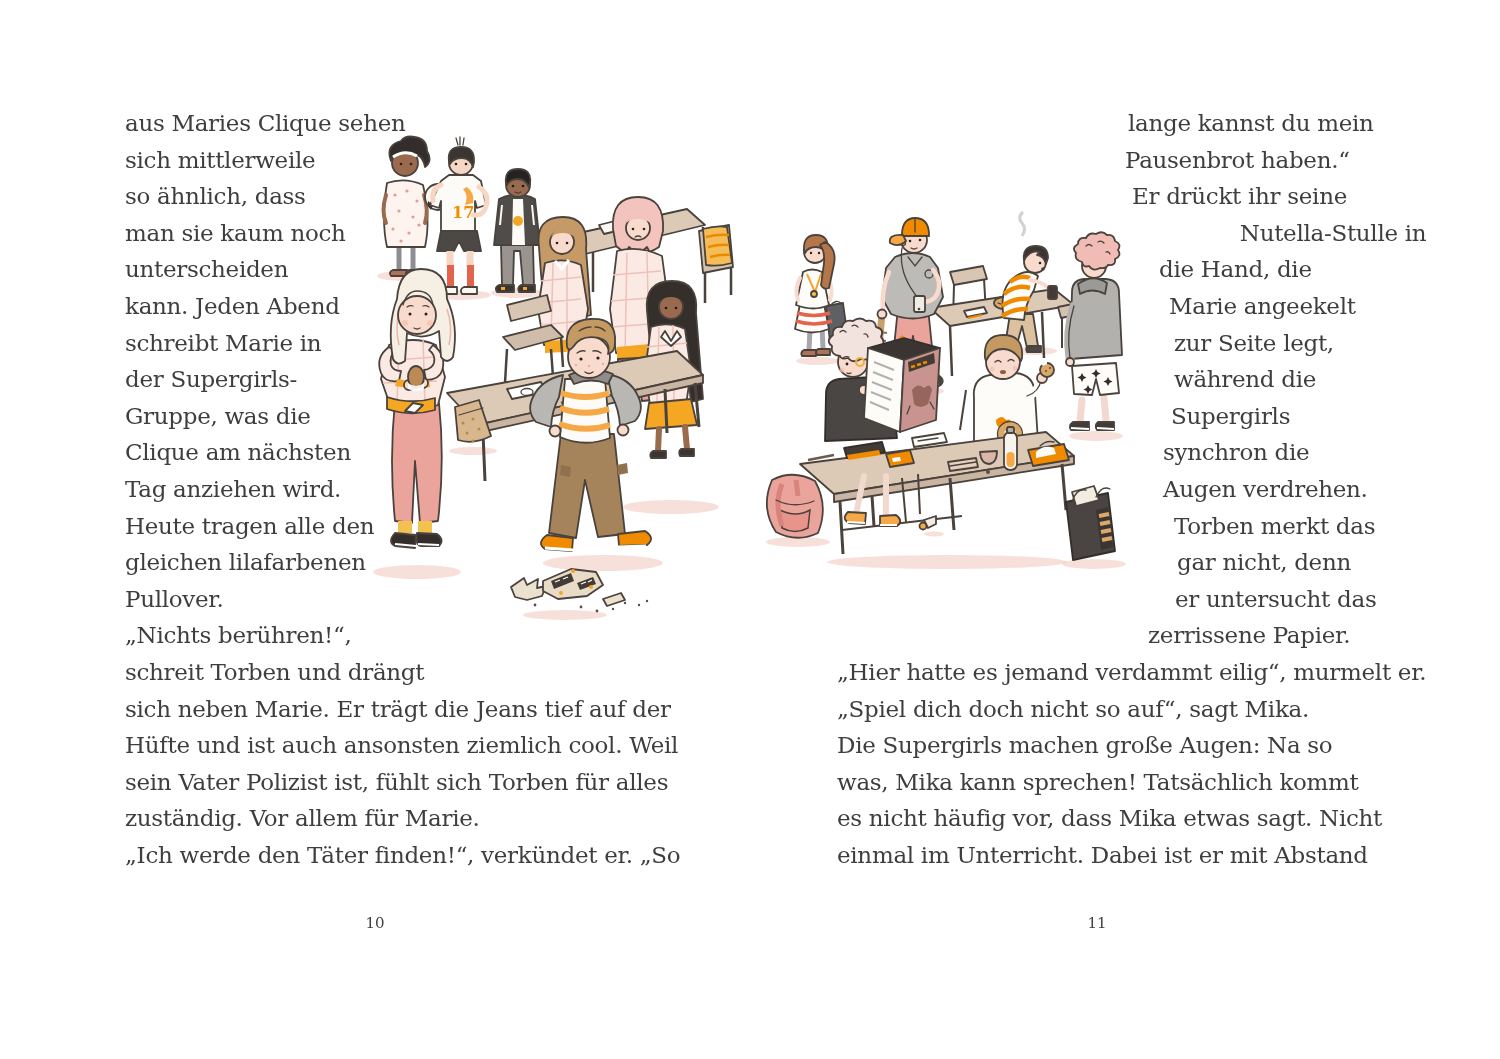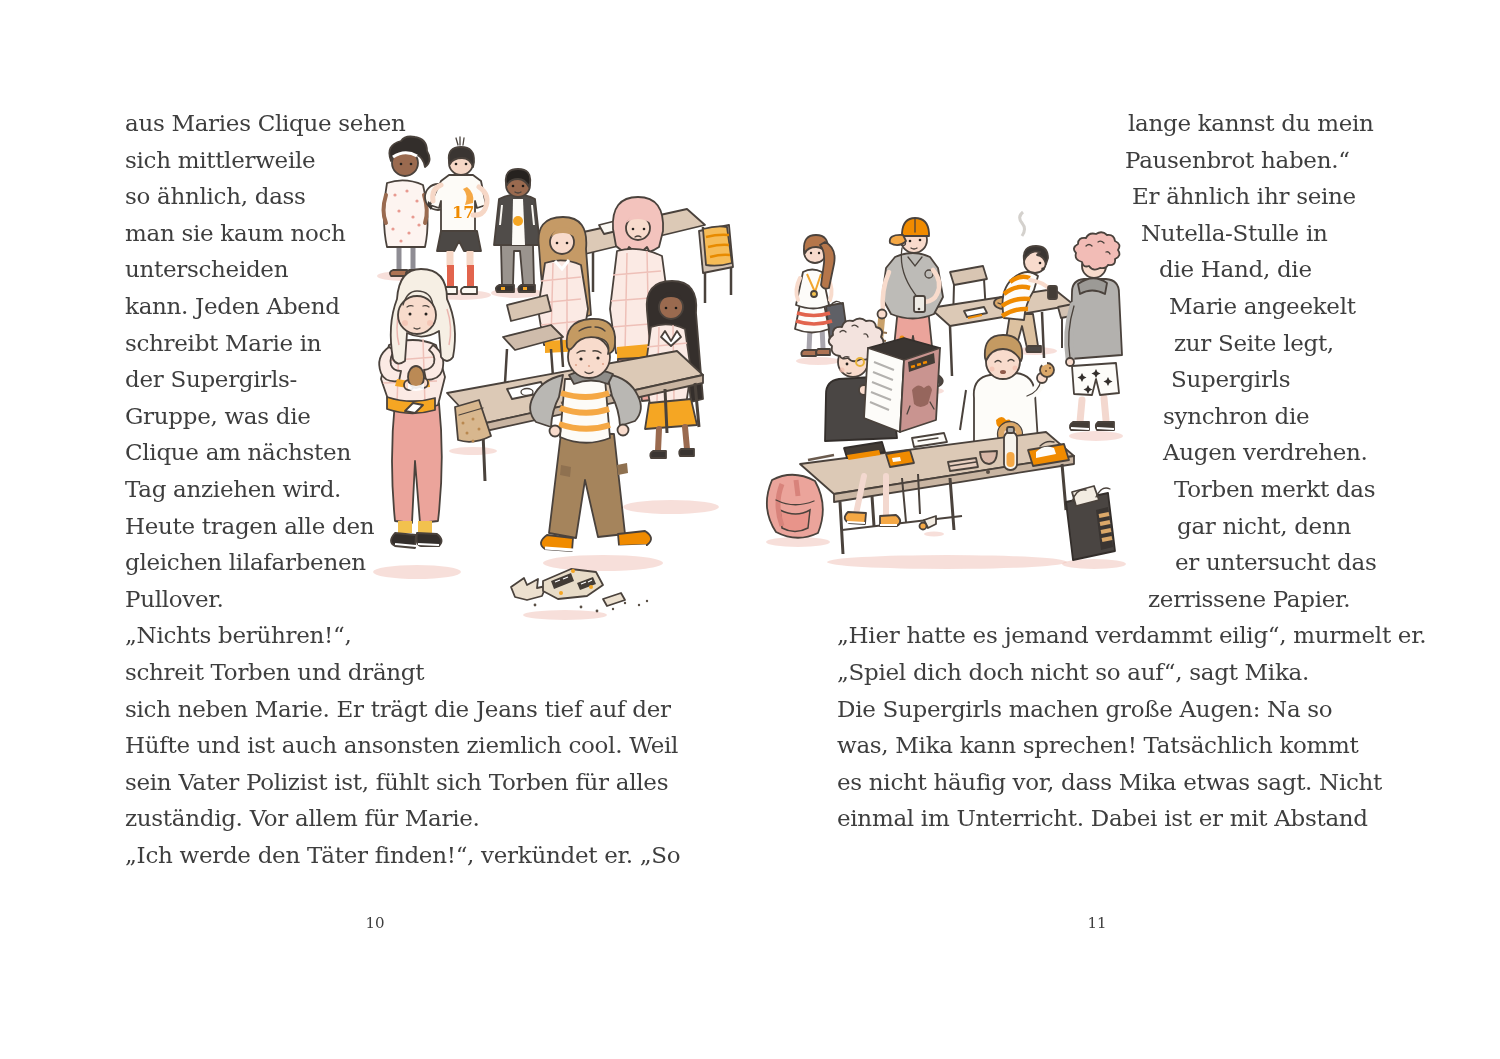--- a/index.html
+++ b/index.html
@@ -315,25 +315,26 @@
       </g>
     </svg>
 
     <div class="pagenum" id="pagenum-left">10</div>
   </div>
 
   <div class="page" id="page-right">
     <div id="right-text" class="textcol">
         <div class="tline" style="margin-left: 291px;">lange kannst du mein</div>
         <div class="tline" style="margin-left: 288px;">Pausenbrot haben.“</div>
-        <div class="tline" style="margin-left: 295px;">Er ähnlich ihr seine</div>
-        <div class="tline" style="margin-left: 304px;">Nutella-Stulle in</div>
+        <div class="tline" style="margin-left: 295px;">Er drückt ihr seine</div>
+        <div class="tline" style="margin-left: 304px; text-align: right;">Nutella-Stulle in</div>
         <div class="tline" style="margin-left: 322px;">die Hand, die</div>
         <div class="tline" style="margin-left: 332px;">Marie angeekelt</div>
         <div class="tline" style="margin-left: 337px;">zur Seite legt,</div>
+        <div class="tline" style="margin-left: 337px;">während die</div>
         <div class="tline" style="margin-left: 334px;">Supergirls</div>
         <div class="tline" style="margin-left: 326px;">synchron die</div>
         <div class="tline" style="margin-left: 326px;">Augen verdrehen.</div>
         <div class="tline" style="margin-left: 337px;">Torben merkt das</div>
         <div class="tline" style="margin-left: 340px;">gar nicht, denn</div>
         <div class="tline" style="margin-left: 338px;">er untersucht das</div>
         <div class="tline" style="margin-left: 311px;">zerrissene Papier.</div>
         <div class="tline">„Hier hatte es jemand verdammt eilig“, murmelt er.</div>
         <div class="tline">„Spiel dich doch nicht so auf“, sagt Mika.</div>
         <div class="tline">Die Supergirls machen große Augen: Na so</div>

